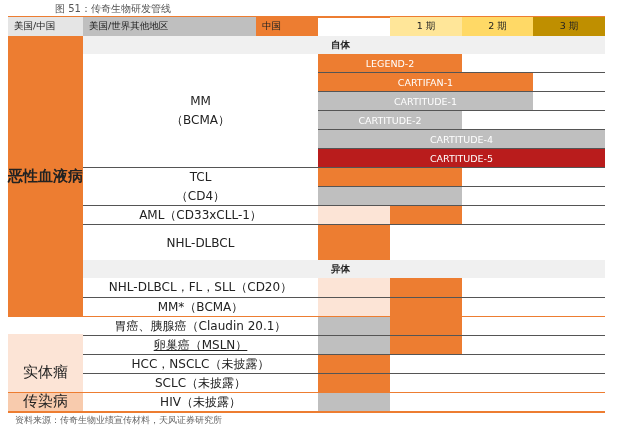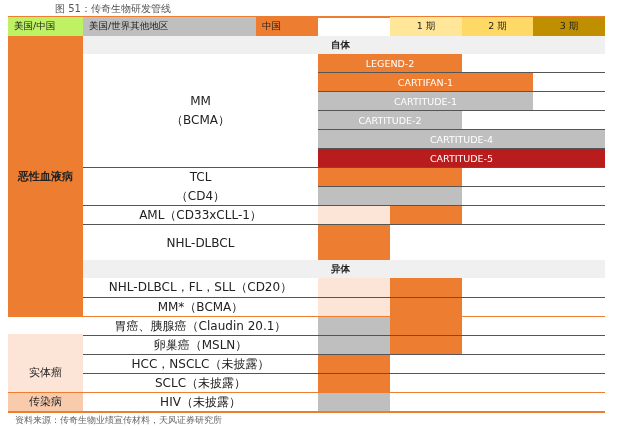--- a/index.html
+++ b/index.html
@@ -6,30 +6,30 @@
   body { width: 640px; height: 426px; background: #fff; font-family: "DejaVu Sans", "Liberation Sans", sans-serif; position: relative; overflow: hidden; color: #222; }
   .title { position: absolute; left: 15px; top: 2px; font-size: 10px; color: #555; margin-left: 40px; }
   .hdr { position: absolute; top: 17px; height: 19px; font-size: 9.5px; display: flex; align-items: center; }
   .topline { position: absolute; left: 8px; top: 16px; width: 597px; height: 2px; background: #ED7D31; }
   .sec { position: absolute; left: 83px; width: 522px; height: 18px; background: #F0F0F0; font-size: 9.5px; font-weight: bold; text-align: center; }
   .sec span { position: absolute; left: 248px; top: 3px; }
   .ind { position: absolute; left: 83px; width: 235px; display: flex; flex-direction: column; align-items: center; justify-content: center; font-size: 12px; color: #222; line-height: 19px; text-align: center; }
   .bar { position: absolute; height: 18px; display: flex; align-items: center; justify-content: center; font-size: 9.5px; color: #fff; }
   .hline { position: absolute; left: 83px; width: 522px; height: 1px; background: #555; }
   .oline { position: absolute; left: 8px; width: 597px; height: 1px; background: #ED7D31; }
-  .cat { position: absolute; left: 8px; width: 75px; display: flex; align-items: center; justify-content: center; font-size: 11px; }
+  .cat { position: absolute; left: 8px; width: 75px; display: flex; align-items: center; justify-content: center; font-size: 15px; }
   .footer { position: absolute; left: 15px; top: 414px; font-size: 9px; color: #666; }
 </style>
 </head>
 <body>
 
 <div class="title">图 51：传奇生物研发管线</div>
 
 <div class="topline"></div>
-<div class="hdr" style="left:8px;width:75px;background:#bef264;padding-left:6px;">
+<div class="hdr" style="left:8px;width:75px;background:#e5e5e5;padding-left:6px;">
     <span>美国/中国</span>
   </div>
 <div class="hdr" style="left:83px;width:173px;background:#BFBFBF;padding-left:6px;">
     <span>美国/世界其他地区</span>
   </div>
 <div class="hdr" style="left:256px;width:62px;background:#ED7D31;padding-left:6px;">
     <span>中国</span>
   </div>
 <div class="hdr" style="left:318px;width:72px;background:#FFF2CC;justify-content:center;margin-top:40px;">
     <span>临床前</span>
@@ -121,21 +121,21 @@
 <div class="ind" style="top:298px;height:18px;">
     <span>MM*（BCMA）</span>
   </div>
 <div class="oline" style="top:316px;"></div>
 
 <div class="ind" style="top:317px;height:18px;">
     <span>胃癌、胰腺癌（Claudin 20.1）</span>
   </div>
 <div class="bar" style="left:318px;top:317px;width:72px;height:37px;background:#BFBFBF;"></div>
 <div class="hline" style="top:335px;"></div>
-<div class="ind" style="top:336px;height:18px;">
+<div class="ind" style="top:336px;height:18px;text-decoration:underline;">
     <span>卵巢癌（MSLN）</span>
   </div>
 <div class="hline" style="top:354px;"></div>
 <div class="ind" style="top:355px;height:18px;">
     <span>HCC，NSCLC（未披露）</span>
   </div>
 <div class="bar" style="left:318px;top:355px;width:72px;height:37px;background:#ED7D31;"></div>
 <div class="hline" style="top:373px;"></div>
 <div class="ind" style="top:374px;height:18px;">
     <span>SCLC（未披露）</span>

